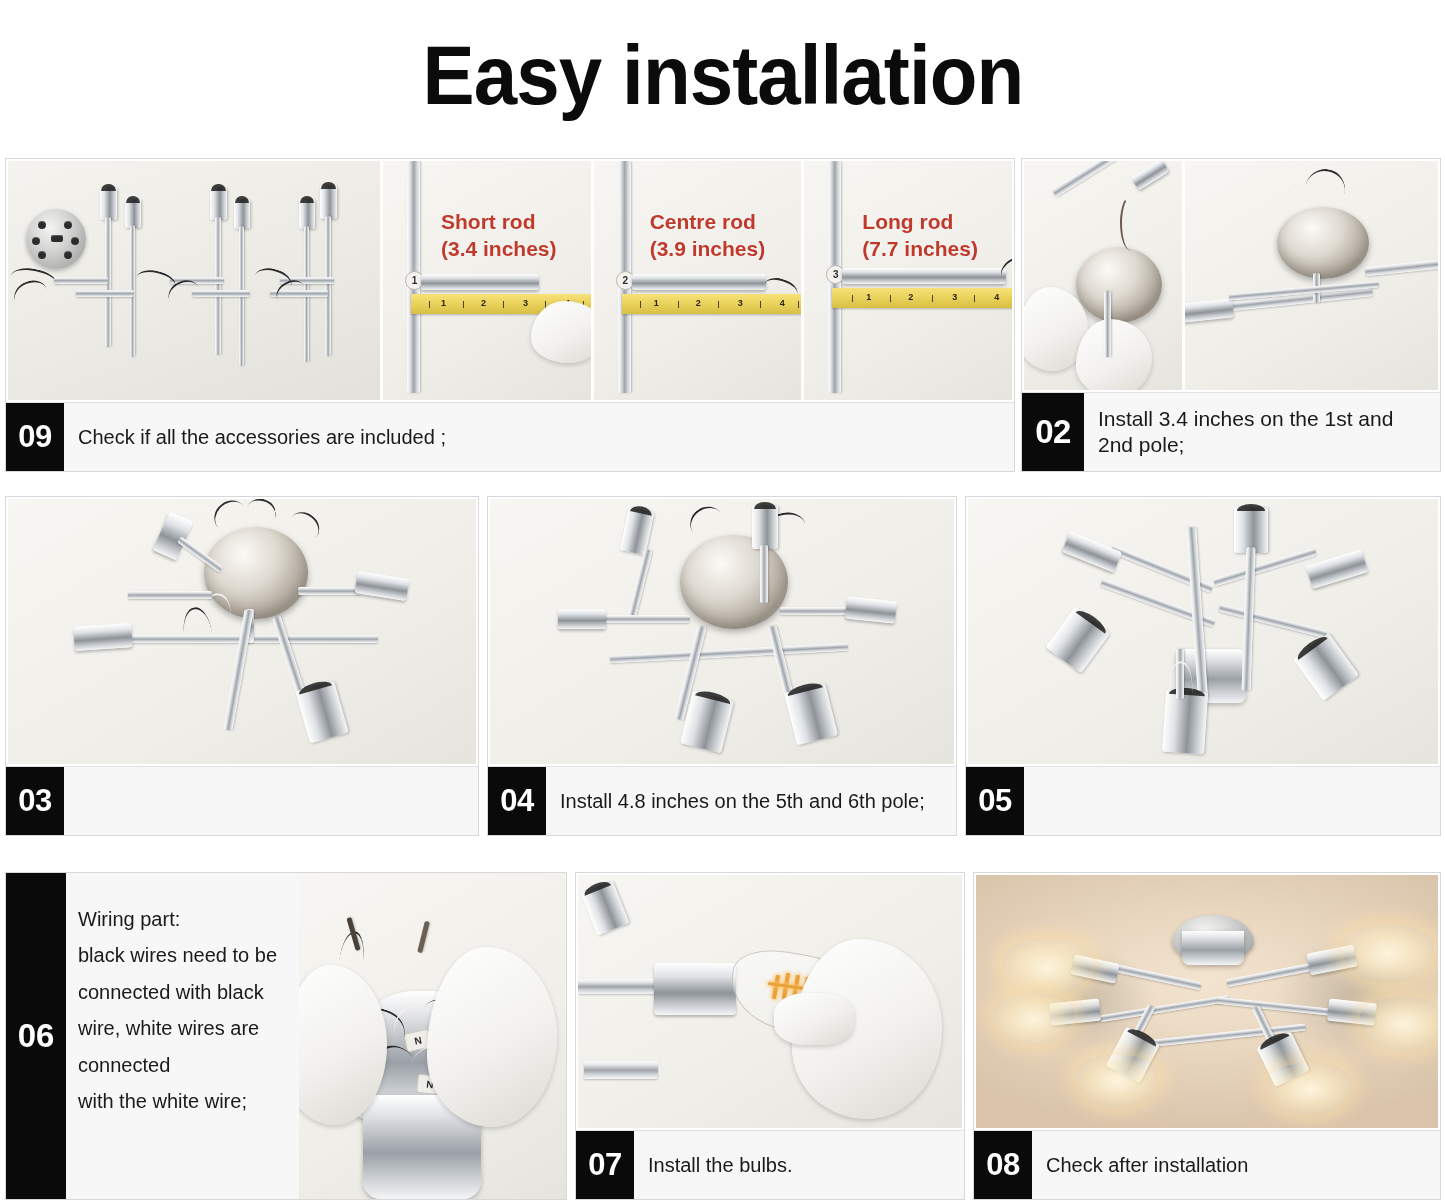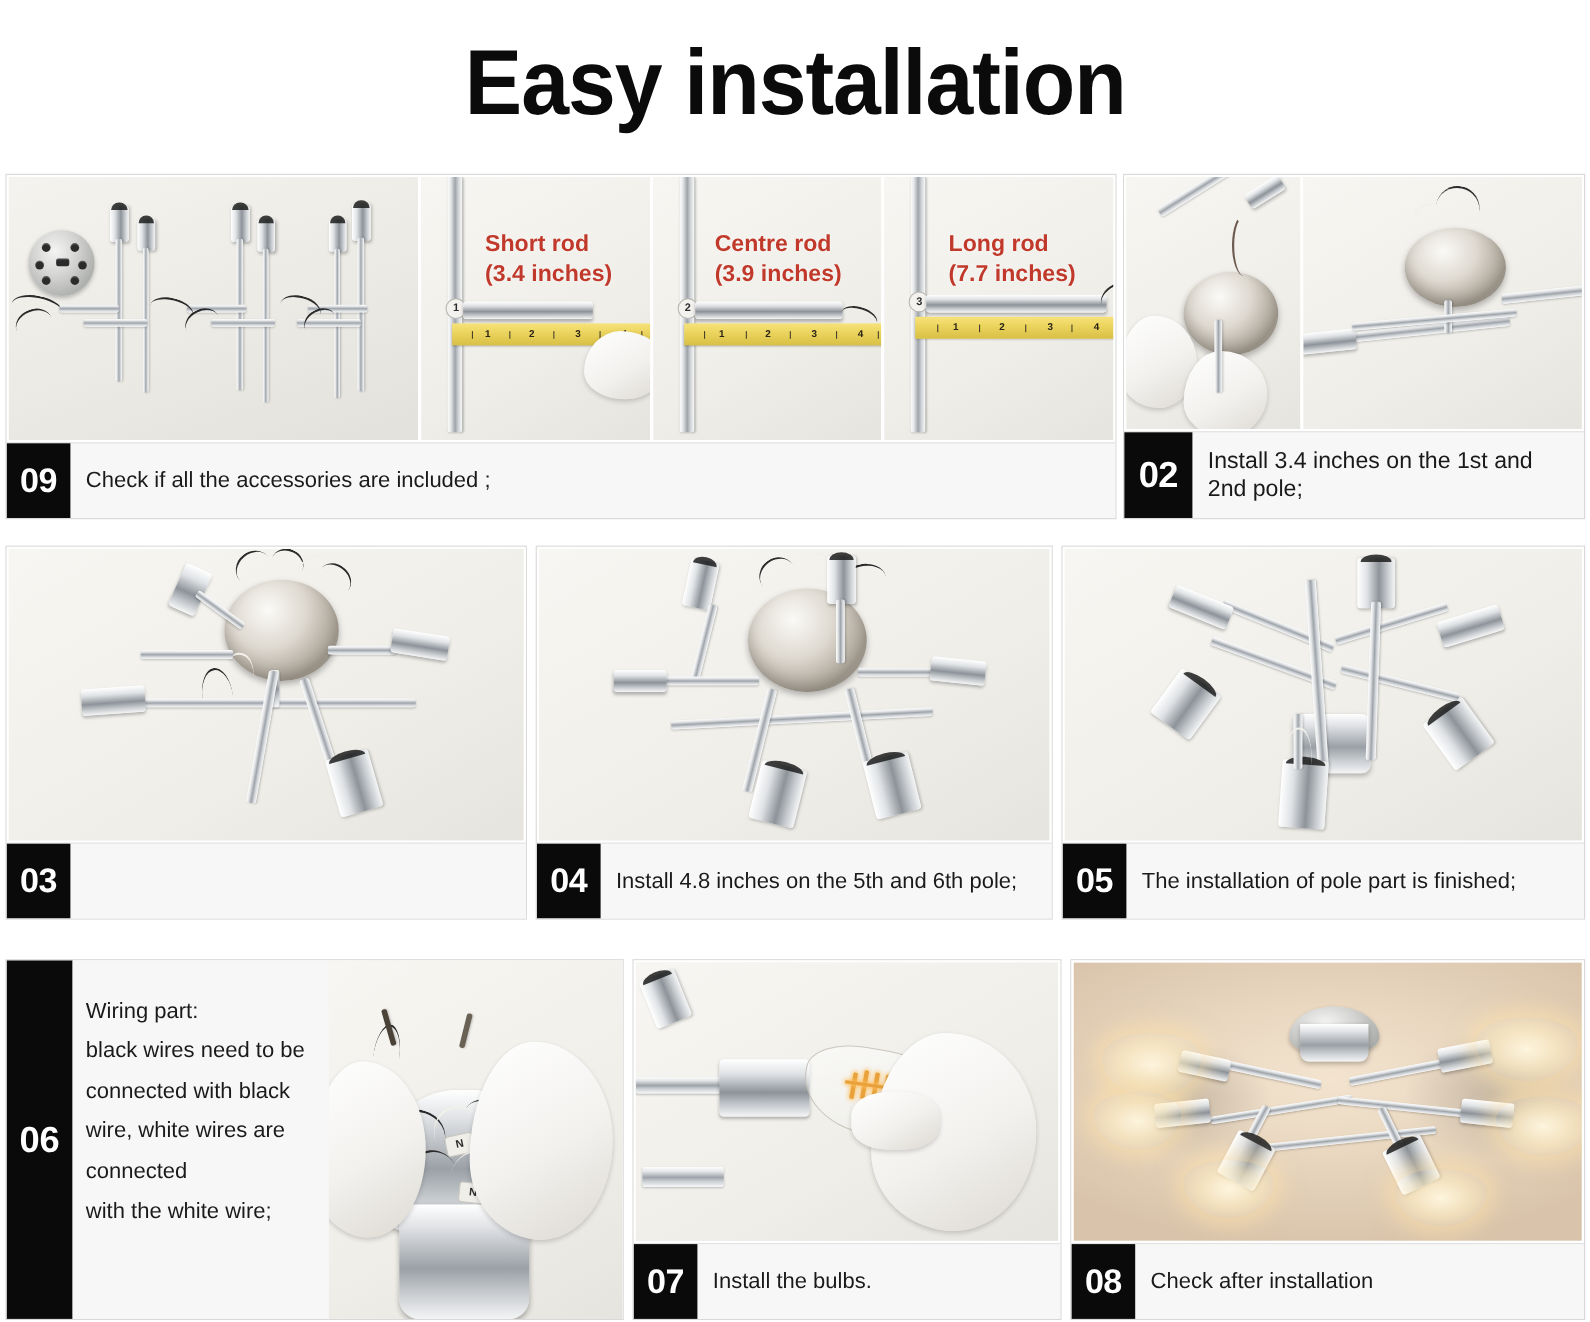--- a/index.html
+++ b/index.html
@@ -526,21 +526,20 @@
         <div class="rod-v" style="left:224px; top:28px; width:10px; height:170px; transform:rotate(-4deg);"></div>
         <div class="socket-v" style="left:266px; top:8px; width:34px; height:46px;"></div>
         <div class="rod-v" style="left:276px; top:48px; width:9px; height:144px; transform:rotate(2deg);"></div>
         <div class="socket-v" style="left:196px; top:192px; width:42px; height:62px; transform:rotate(4deg);"></div>
         <div class="rod-v" style="left:208px; top:150px; width:8px; height:50px;"></div>
         <div class="wire wire-w" style="left:196px; top:162px; width:28px; height:70px; transform:rotate(6deg);"></div>
       </div>
     </div>
     <div class="caption">
       <div class="num">05</div>
-      <div class="txt">The installation of pole part is finished;</div>
     </div>
   </div>
 </div>
 
 <div class="row" id="row3">
 
   <div class="step06" style="flex:0 0 562px; margin-right:8px;">
     <div class="num-tall">06</div>
     <div class="wiring-text">Wiring part:
 black wires need to be

